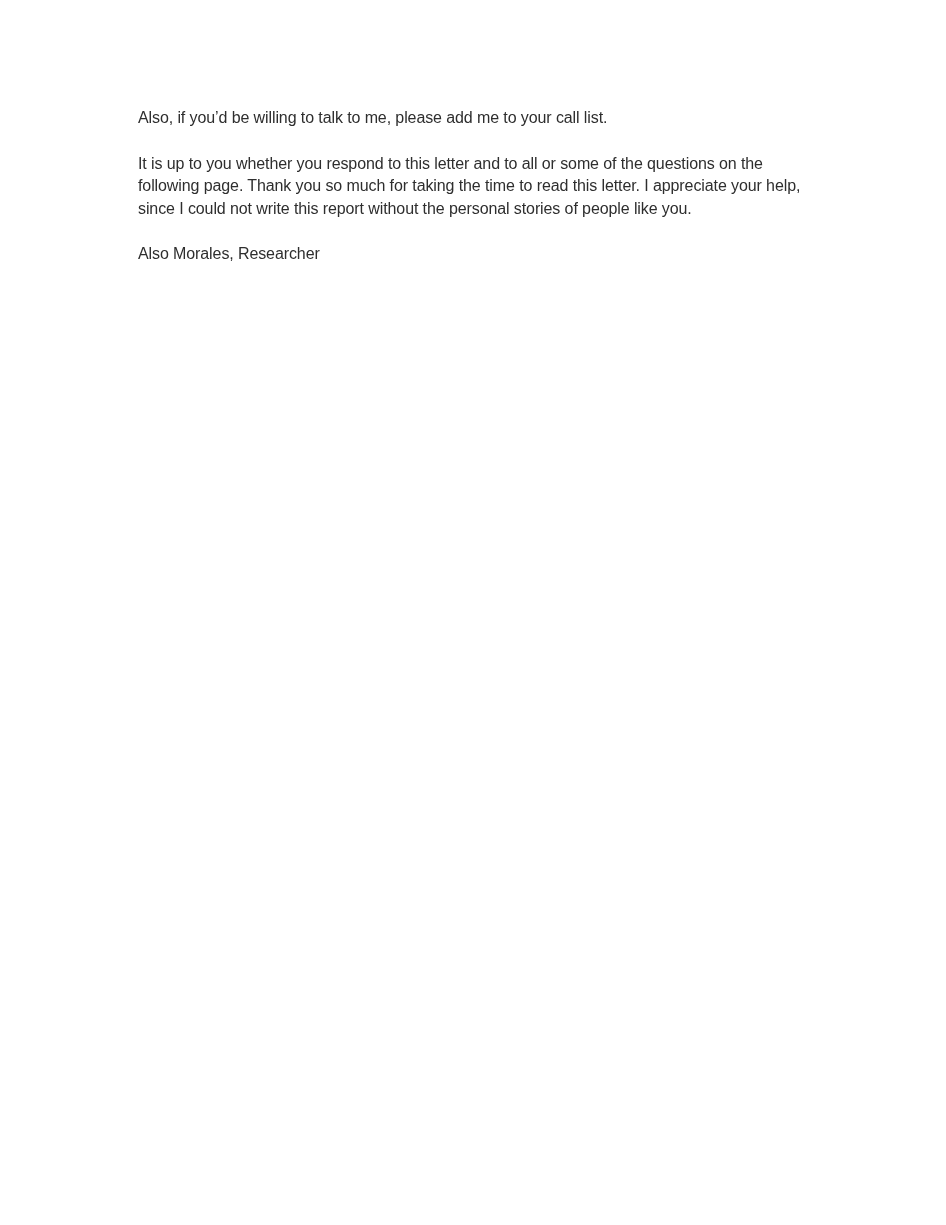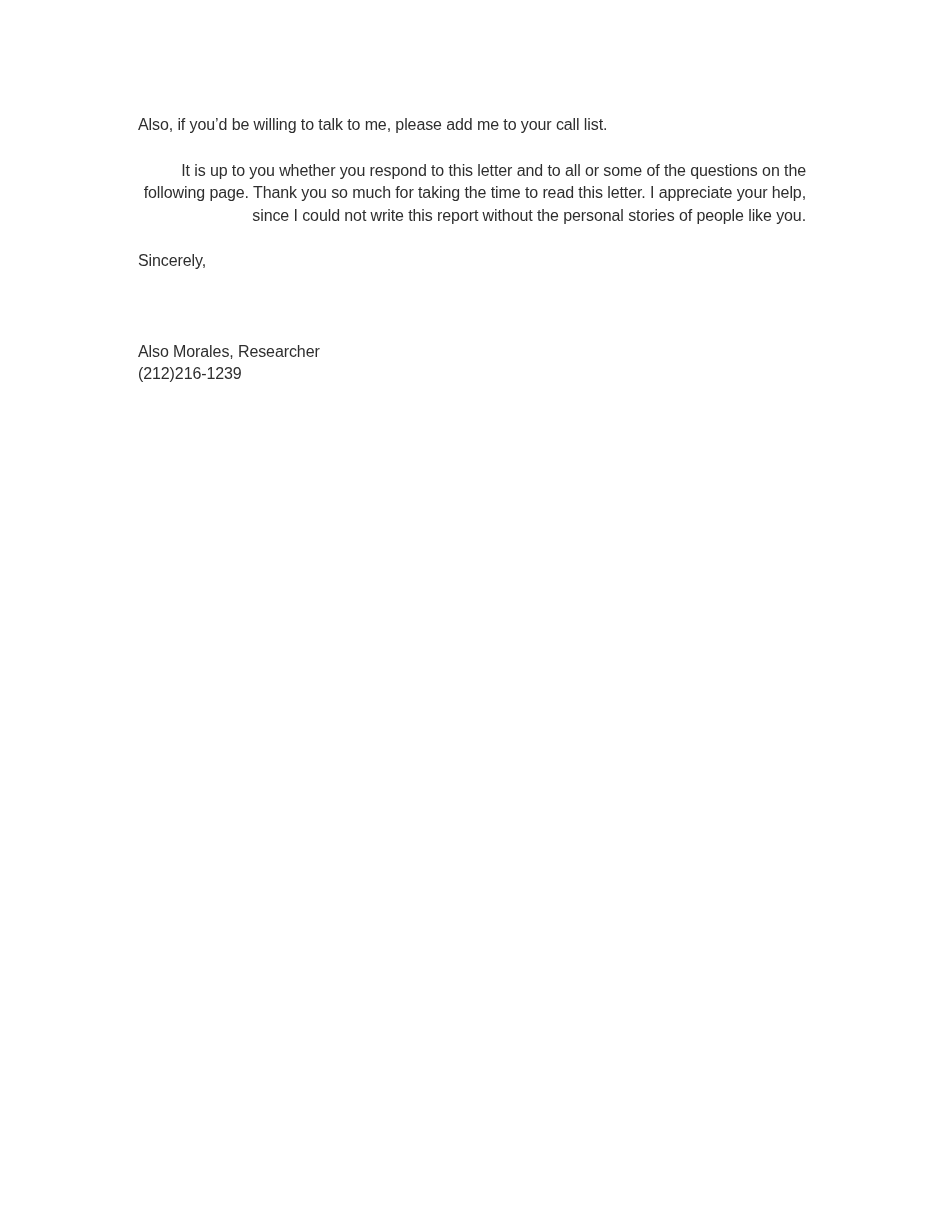--- a/index.html
+++ b/index.html
@@ -10,51 +10,48 @@
   .page {
     position: relative;
     width: 946px;
     height: 1225px;
     background: #ffffff;
     overflow: hidden;
     font-family: "Liberation Sans", "DejaVu Sans", sans-serif;
   }
   .letter-body {
     position: absolute;
-    top: 114px;
+    top: 107px;
     left: 138px;
     width: 668px;
     color: #2e2e2e;
     font-size: 16px;
     line-height: 22.5px;
     letter-spacing: -0.1px;
     font-weight: 500;
   }
   .letter-body p {
     margin: 0;
   }
   .para-calllist {
     margin-bottom: 23px !important;
   }
   .para-main {
     margin-bottom: 23px !important;
-    text-align: right;
   }
   .closing {
     margin-bottom: 68px !important;
   }
   .signature-name,
   .signature-phone {
     margin: 0;
   }
 </style>
 </head>
 <body>
 
 <div class="page">
   <div class="letter-body">
     <p class="para-calllist">Also, if you’d be willing to talk to me, please add me to your call list.</p>
     <p class="para-main">It is up to you whether you respond to this letter and to all or some of the questions on the following page. Thank you so much for taking the time to read this letter. I appreciate your help, since I could not write this report without the personal stories of people like you.</p>
-    <p class="closing">Sincerely,</p>
     <p class="signature-name">Also Morales, Researcher</p>
-    <p class="signature-phone">(212)216-1239</p>
   </div>
 </div>
 
 </body></html>

